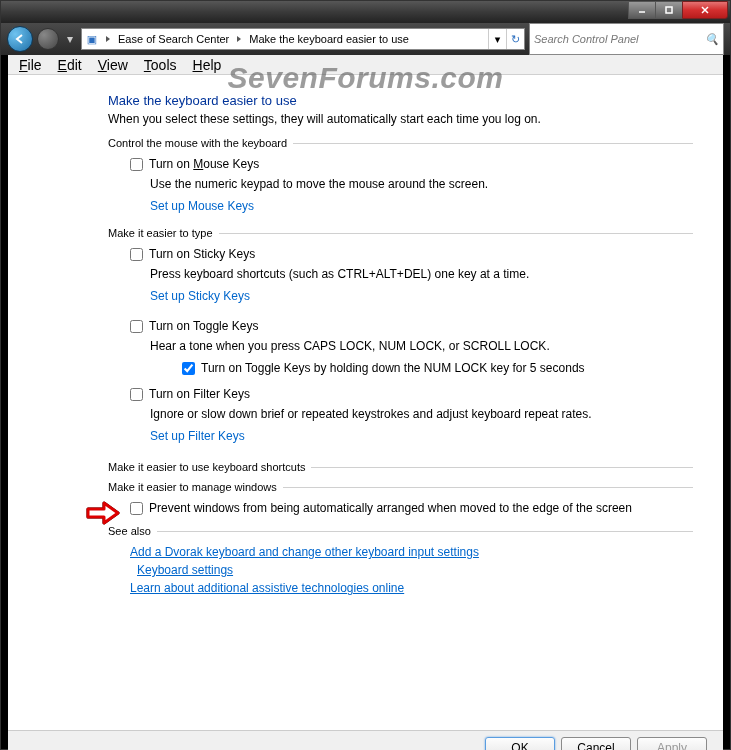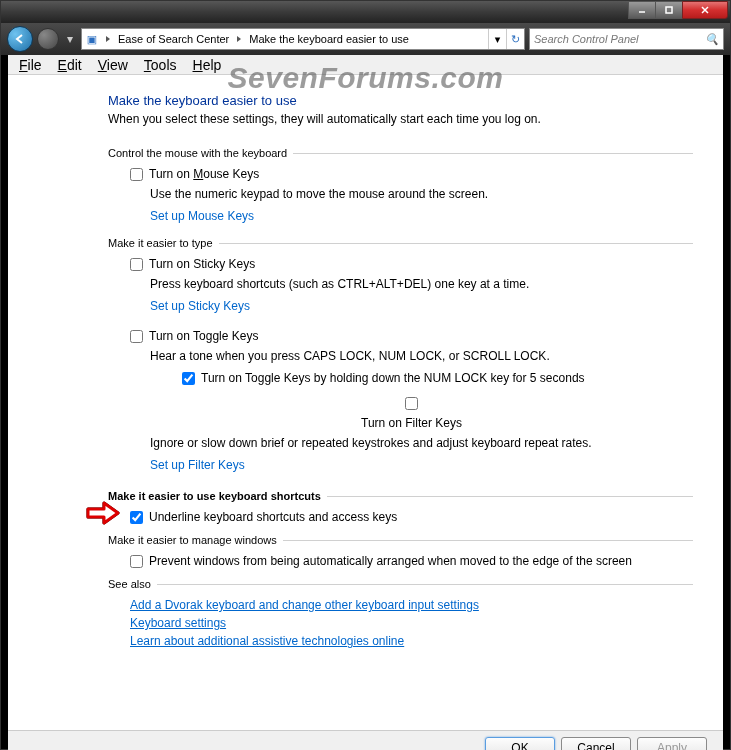--- a/index.html
+++ b/index.html
@@ -67,21 +67,21 @@
     font-size: 11px;
     color: #000;
   }
   .bc-icon { width:20px; display:flex; justify-content:center; color:#2a6dbf;}
   .bc-seg { padding: 0 4px; }
   .bc-arrow { border-left: 4px solid #555; border-top:3px solid transparent; border-bottom:3px solid transparent; margin:0 4px;}
   .bc-end { display:flex; margin-left:auto; }
   .bc-btn { width:18px; height:20px; border-left:1px solid #ccc; display:flex; align-items:center; justify-content:center;}
   .refresh { color:#2a6dbf;}
   .search-box {
-    width: 195px; height: 22px;
+    width: 195px; height: 32px;
     background: #fff; border: 1px solid #888;
     display: flex; align-items: center;
     padding: 8px 4px;
     color: #777; font-style: italic; font-size: 11px;
     justify-content: space-between;
   }
   .search-icon { color:#5a8fd6; font-size:11px;}
   .menu-bar {
     height: 20px;
     background: #f0f0f0;
@@ -98,21 +98,21 @@
     background: #fff;
     margin: 0 7px;
     height: 655px;
     position: relative;
     overflow: hidden;
   }
   .content-inner {
     padding: 18px 30px 10px 100px;
   }
   .page-title { color: #003399; font-size: 13px; font-weight: normal; margin-bottom: 4px;}
-  .page-subtitle { font-size: 12px; margin-bottom: 21px;}
+  .page-subtitle { font-size: 12px; margin-bottom: 11px;}
   .section-heading {
     font-size: 11px;
     margin-bottom: 8px;
     margin-top: 8px;
     position: relative;
     display: flex; align-items: center; text-align: right;
   }
   .section-heading::after {
     content:''; flex:1; height:1px; background:#d0d0d0; margin-left:6px;
   }
@@ -254,48 +254,42 @@
         <div class="checkbox-row" style="margin-top:12px;">
           <input type="checkbox" style="">
           <span>Turn on Toggle Keys</span>
         </div>
         <div class="desc">Hear a tone when you press CAPS LOCK, NUM LOCK, or SCROLL LOCK.</div>
         <div class="checkbox-row sub-check">
           <input type="checkbox" checked="" style="">
           <span><span>Turn on Toggle Keys by holding down the NUM LOCK key for </span><span class="u">5</span><span> seconds</span></span>
         </div>
 
-        <div class="checkbox-row" style="margin-top:12px;flex-direction:column;">
+        <div class="checkbox-row" style="margin-top:12px;">
           <input type="checkbox" style="">
           <span>Turn on Fi<span class="u">l</span>ter Keys</span>
         </div>
         <div class="desc">Ignore or slow down brief or repeated keystrokes and adjust keyboard repeat rates.</div>
         <a class="link">Set up Fil<span class="u">t</span>er Keys</a>
       </div>
 
-      <div class="section-heading" style="margin-top:14px;font-weight:bold;">Make it easier to use keyboard shortcuts</div>
-      <div class="option-block">
-        <div class="checkbox-row">
-          <input type="checkbox" checked="" style="">
-          <span><span class="u">U</span><span>nderline keyboard shortcuts and access keys</span></span>
-        </div>
-      </div>
+      <div class="section-heading" style="margin-top:14px;">Make it easier to use keyboard shortcuts</div>
 
       <div class="section-heading">Make it easier to manage windows</div>
       <div class="option-block">
         <div class="checkbox-row">
           <input type="checkbox" style="">
           <span>Prevent windows from being automatically arranged when moved to the edge of the screen</span>
         </div>
       </div>
 
       <div class="section-heading">See also</div>
       <div class="option-block">
         <a class="link link-u" style="margin-left:0;">Add a Dvorak keyboard and change other keyboard input settings</a><br>
-        <a class="link link-u" style="margin-left:0;">Keyboard settings</a><br>
+        <a class="link link-u" style="margin-left:7px;">Keyboard settings</a><br>
         <a class="link link-u" style="margin-left:0;">Learn about additional assistive technologies online</a>
       </div>
     </div>
 
     <div class="arrow-callout">
       <svg width="34" height="24" viewBox="0 0 34 24">
         <path d="M2 8 L18 8 L18 2 L32 12 L18 22 L18 16 L2 16 Z" fill="#fff" stroke="#d00" stroke-width="3" stroke-linejoin="round"></path>
       </svg>
     </div>
   </div>

